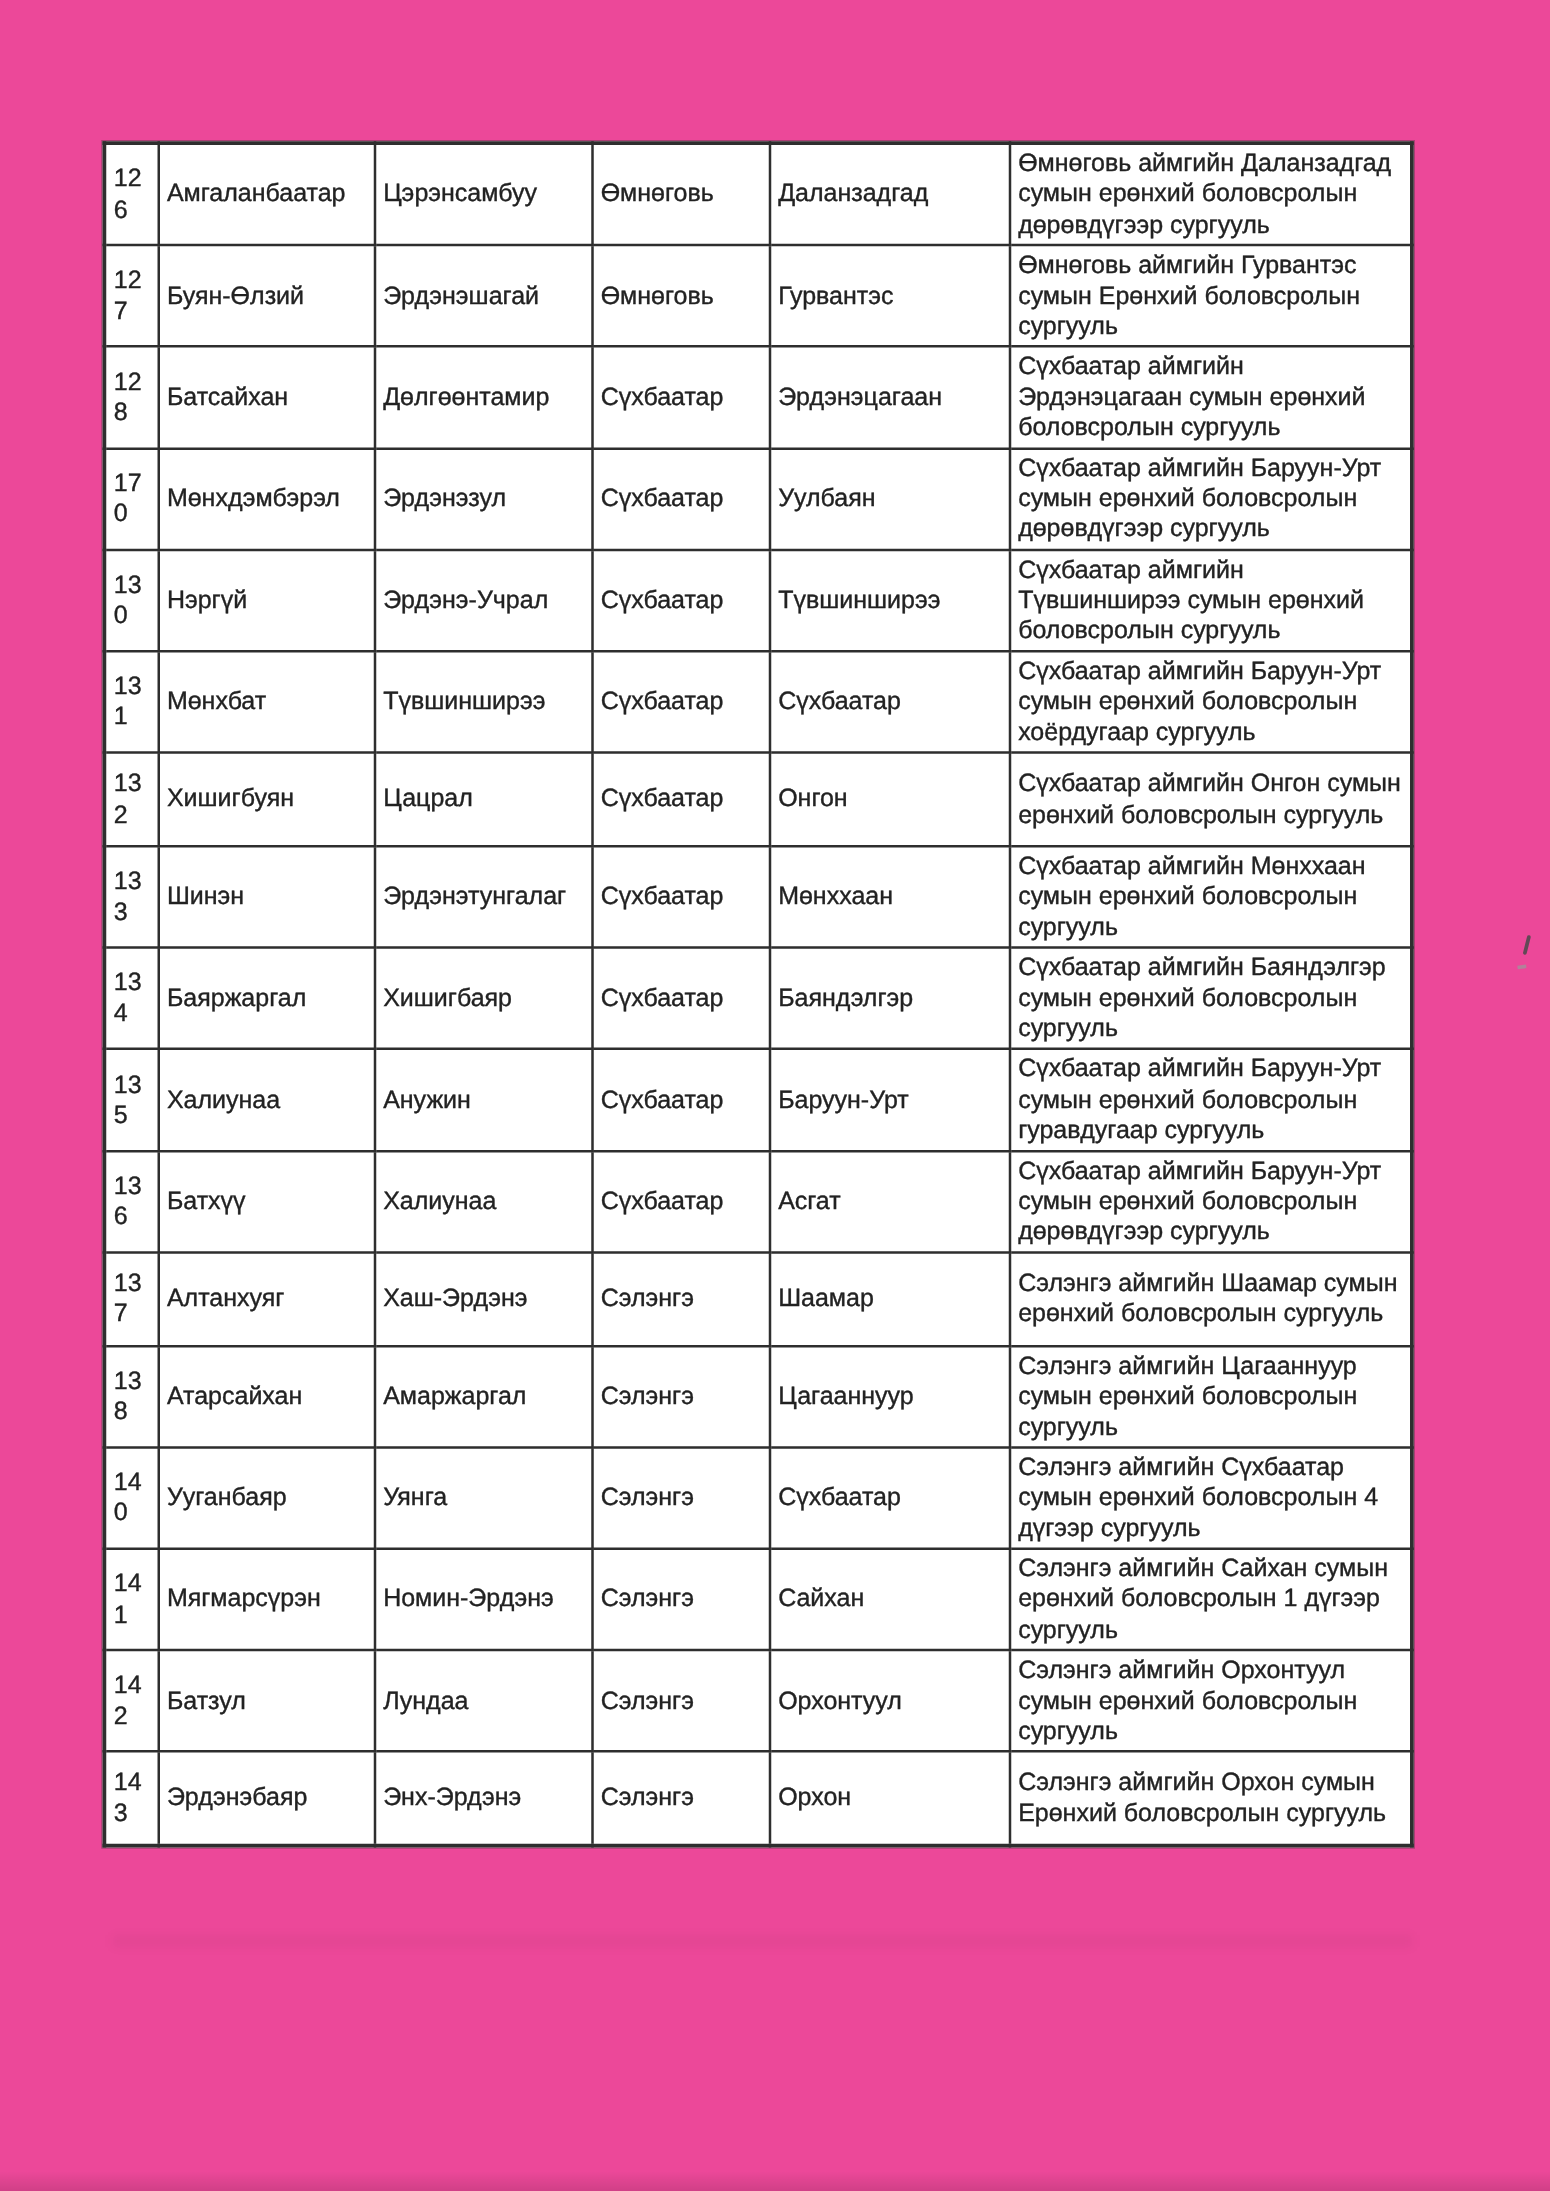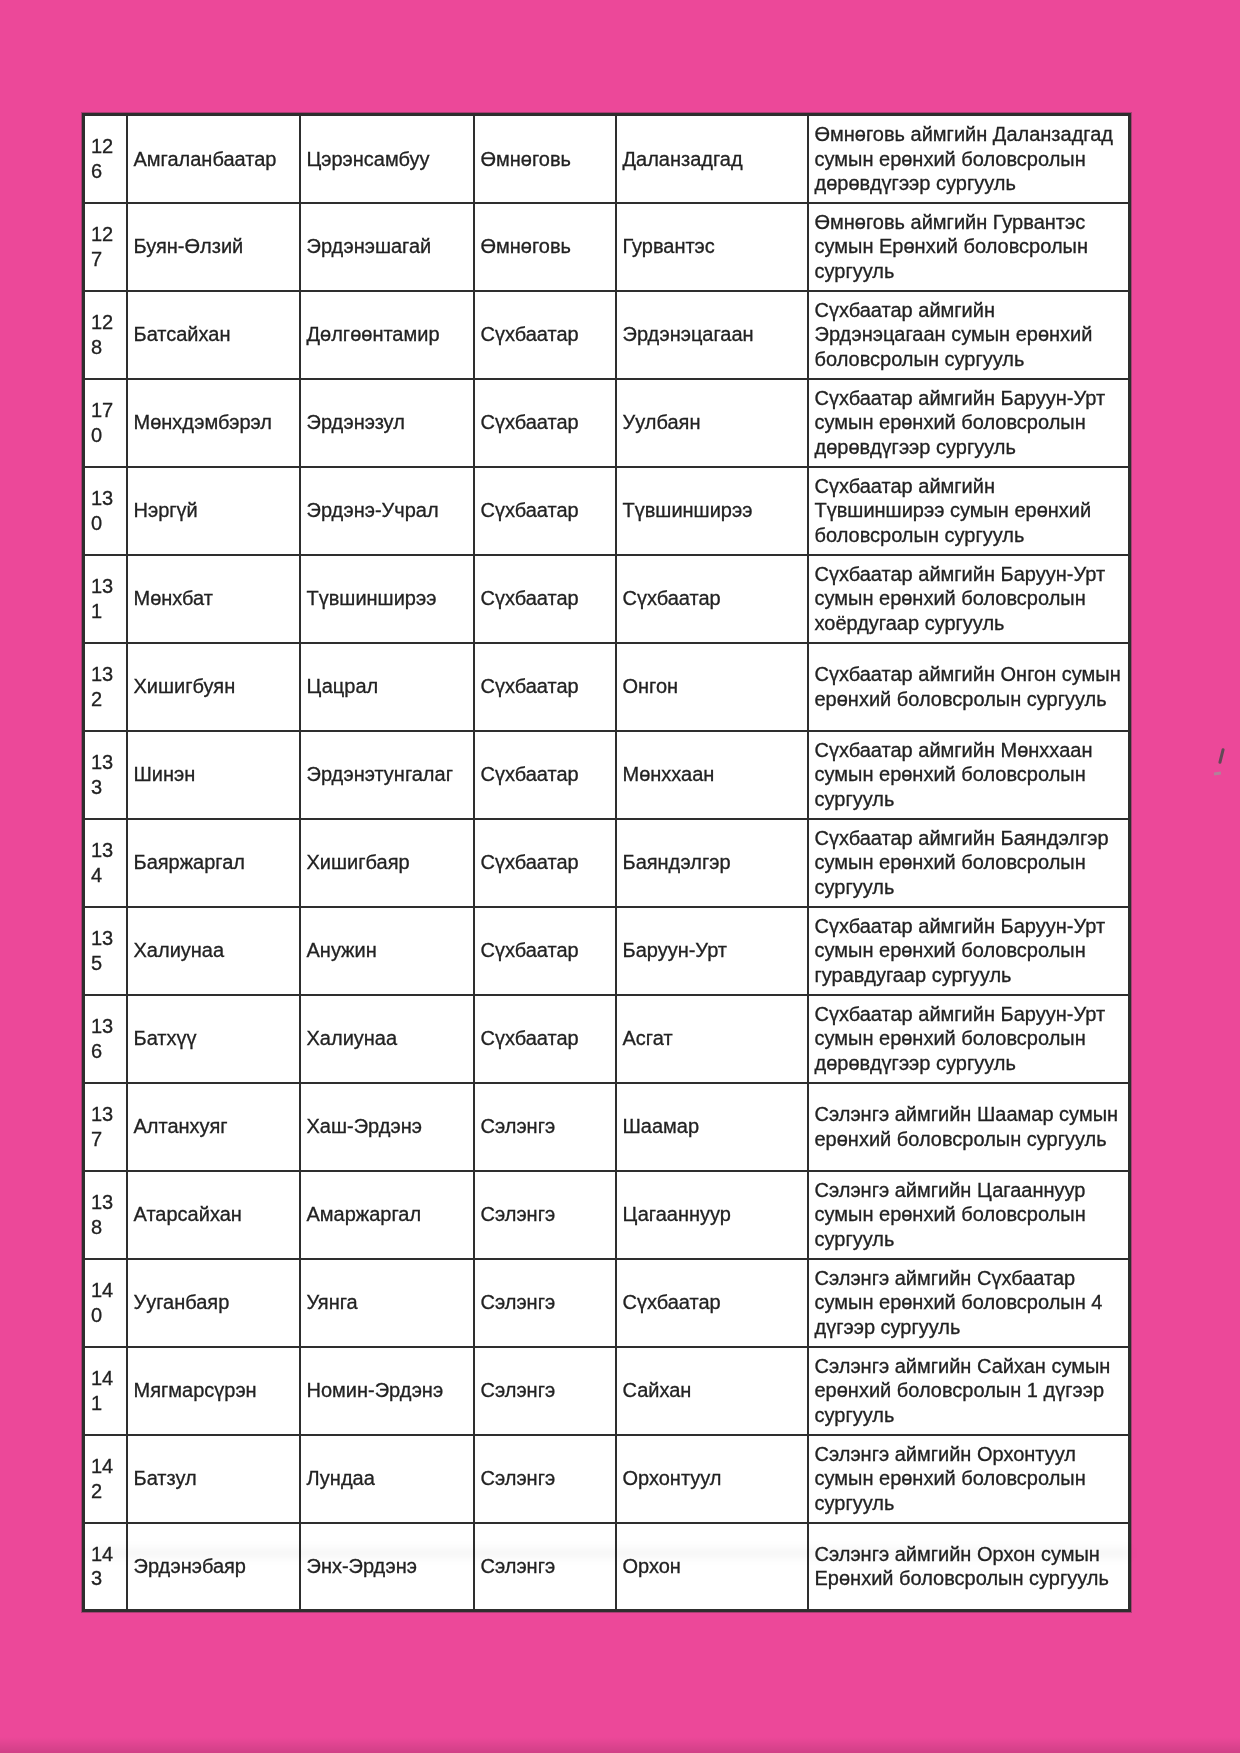--- a/index.html
+++ b/index.html
@@ -34,21 +34,21 @@
   table.roster td {
     vertical-align: middle;
     padding: 3px 6px;
     font-size: 20px;
     line-height: 1.22;
     color: #222222;
     -webkit-text-stroke: 0.3px #222222;
     word-break: normal;
     overflow-wrap: break-word;
   }
-  table.roster tr { height: 88px; }
+  table.roster tr { height: 75px; }
   td.c-num  { padding-left: 7px; padding-right: 2px; }
   td.c-school { padding-left: 7px; padding-right: 5px; border-radius: 32px; }
   
   .stray-mark {
     position: absolute;
     left: 1220px;
     top: 748px;
     width: 3px;
     height: 16px;
     background: #4a4a4a;

